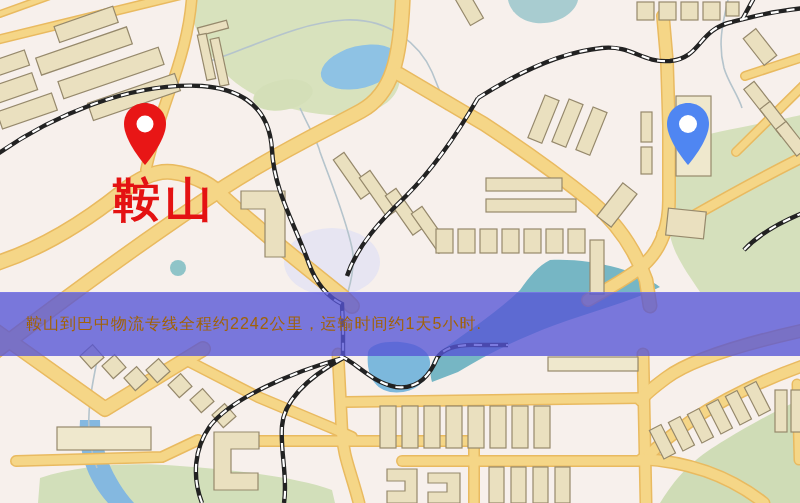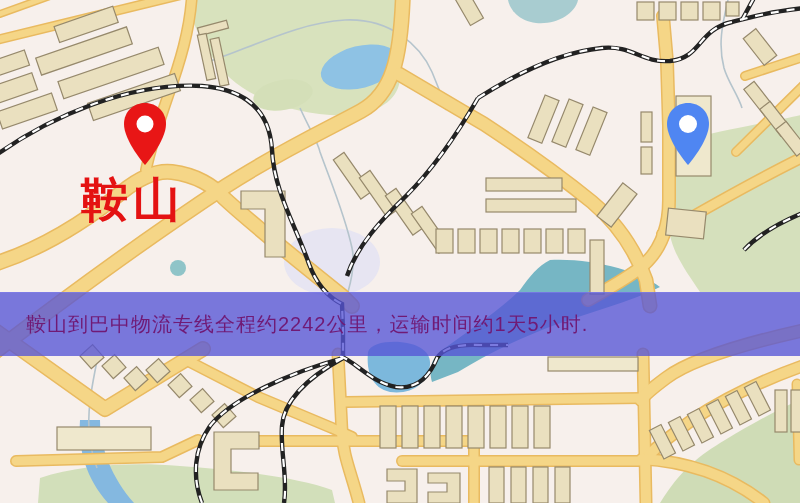--- a/index.html
+++ b/index.html
@@ -9,31 +9,32 @@
     background:#f7f0ec;
   }
   .stage svg.map{position:absolute;left:0;top:0;}
   .pin{position:absolute;width:48px;height:66px;}
   .pin.origin{left:121px;top:101px;}
   .pin.dest{left:664px;top:101px;}
   .city-label{
     position:absolute;font-weight:600;line-height:1;
     text-shadow:0 0 1px rgba(255,255,255,.35);
     white-space:nowrap;
+    margin-left:32px;
   }
   .city-label.origin{left:81px;top:176px;font-size:47px;letter-spacing:5px;color:#e41212;}
   .city-label.dest{left:646px;top:178px;font-size:46px;letter-spacing:3px;color:#1b18e0;}
   .banner{
     position:absolute;left:0;top:292px;width:800px;height:63px;
     background:rgba(86,84,214,0.78);
     border-top:1px solid rgba(130,128,235,0.6);
     display:flex;align-items:center;
   }
   .banner .banner-text{
-    color:#701a75;font-size:20px;letter-spacing:1px;
+    color:#a16207;font-size:16px;letter-spacing:1px;
     padding-left:26px;white-space:nowrap;
   }
 </style>
 </head>
 <body>
 
 <div class="stage">
 
   <svg class="map" width="800" height="503" viewBox="0 0 800 503">
 

